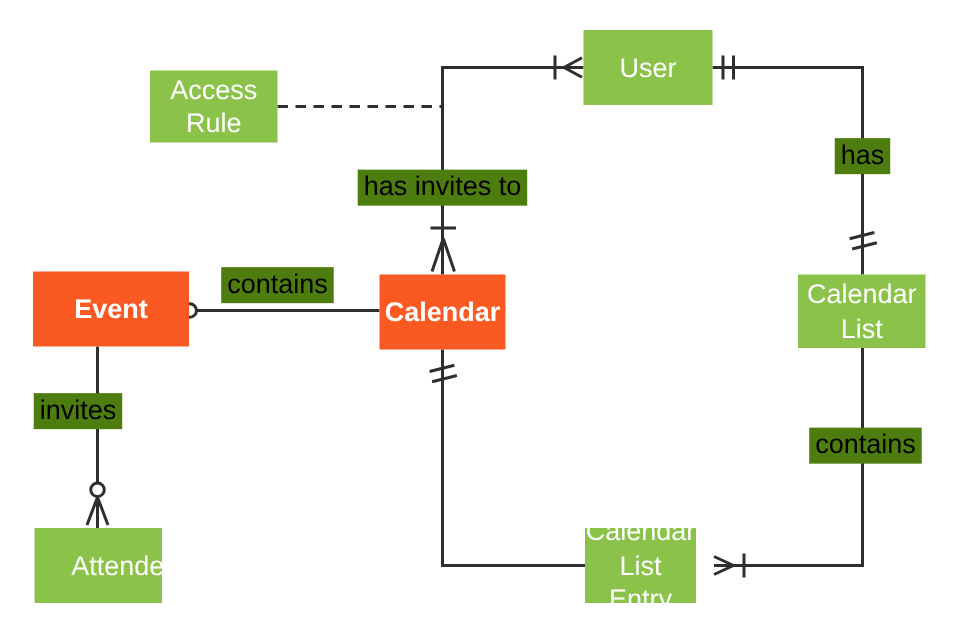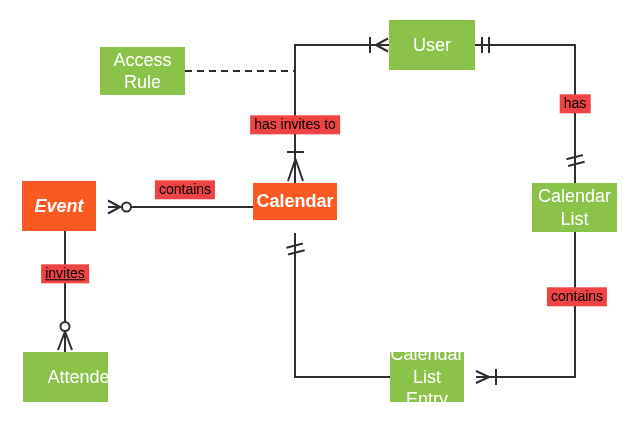--- a/index.html
+++ b/index.html
@@ -8,38 +8,38 @@
     font-family:"Liberation Sans", sans-serif;
   }
   .stage svg{position:absolute;left:0;top:0;}
   .entity{
     position:absolute;display:flex;align-items:center;justify-content:center;
     color:#ffffff;font-size:18px;text-align:center;line-height:1.25;
     box-sizing:border-box;padding:2px;
   }
   .entity.green{background:#8BC34A;}
   .entity.orange{background:#FA5A22;font-weight:700;}
-  #ent-event{left:22px;top:181px;width:74px;height:50px;font-style:italic;}
-  #ent-calendar{left:253px;top:183px;width:84px;height:37px;}
+  #ent-event{left:22px;top:181px;width:104px;height:50px;}
+  #ent-calendar{left:253px;top:183px;width:84px;height:50px;}
   #ent-user{left:389px;top:20px;width:86px;height:50px;}
   #ent-access-rule{left:100px;top:47px;width:85px;height:48px;}
   #ent-calendar-list{left:532px;top:183px;width:85px;height:49px;}
   #ent-attendee{left:23px;top:352px;width:85px;height:50px;padding-left:38px;}
   #ent-calendar-list-entry{left:390px;top:352px;width:74px;height:50px;}
   .edge-label{
     position:absolute;transform:translate(-50%,-50%);
-    background:#ef4444;color:#000000;font-size:14px;line-height:1.1;
+    background:#4d7c0f;color:#000000;font-size:18px;line-height:1.1;
     padding:2px 4px;white-space:nowrap;
   }
   #lbl-contains-ec{left:185px;top:190px;}
   #lbl-has-access-to{left:295px;top:125px;}
   #lbl-has{left:575px;top:104px;}
   #lbl-contains-cl{left:577px;top:297px;}
   #lbl-references{left:294px;top:281px;}
-  #lbl-invites{left:65px;top:274px;text-decoration:underline;}
+  #lbl-invites{left:52px;top:274px;}
 </style>
 </head>
 <body>
 
 <div class="stage">
 
   <svg width="642" height="423" viewBox="0 0 642 423" fill="none" stroke="#2E2E2E" stroke-width="2">
 
     <g>
       <path d="M108,207 L253,207"></path>

